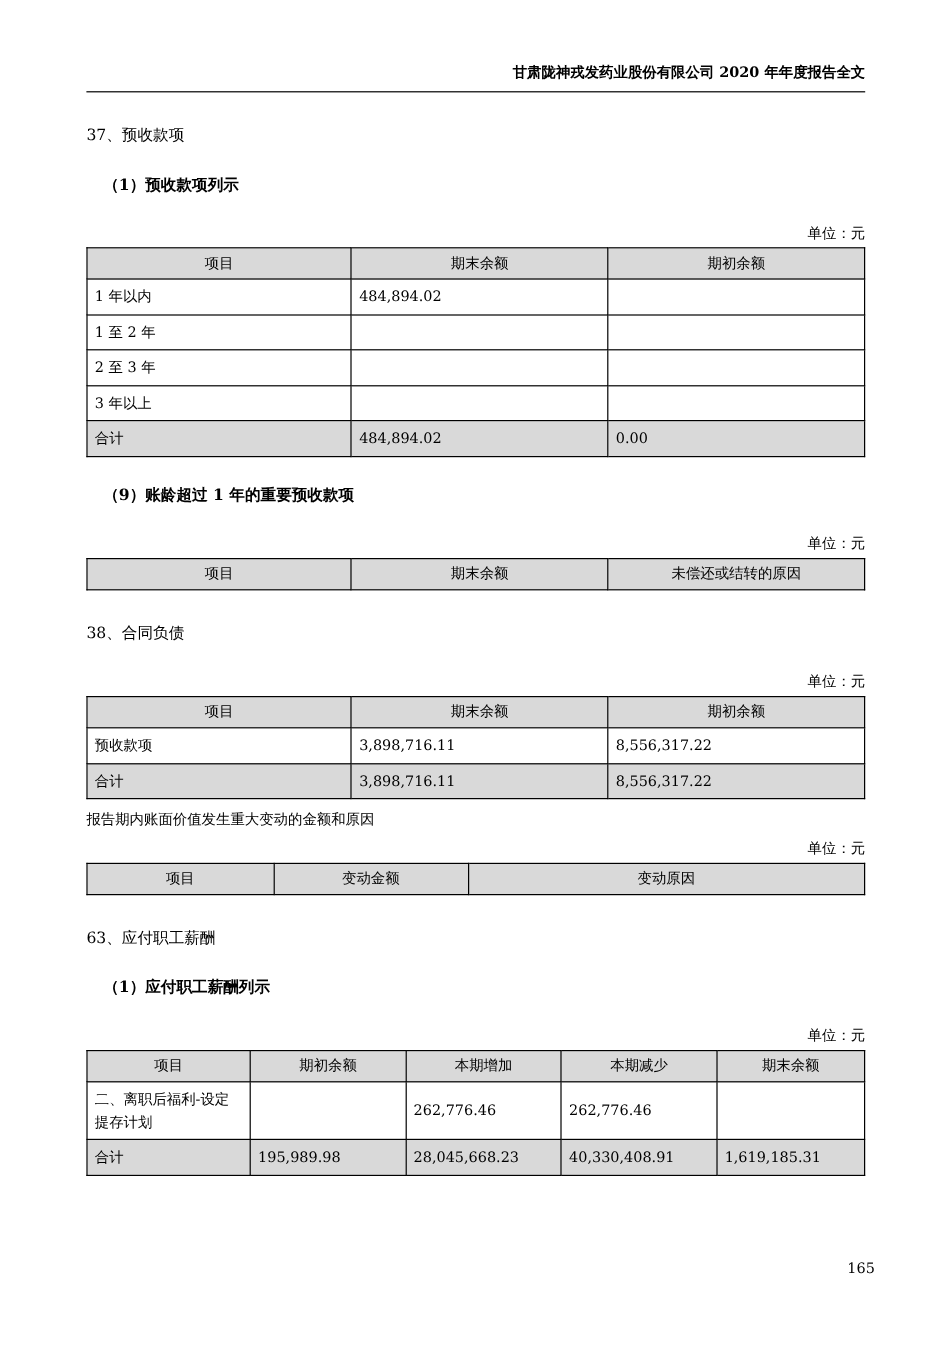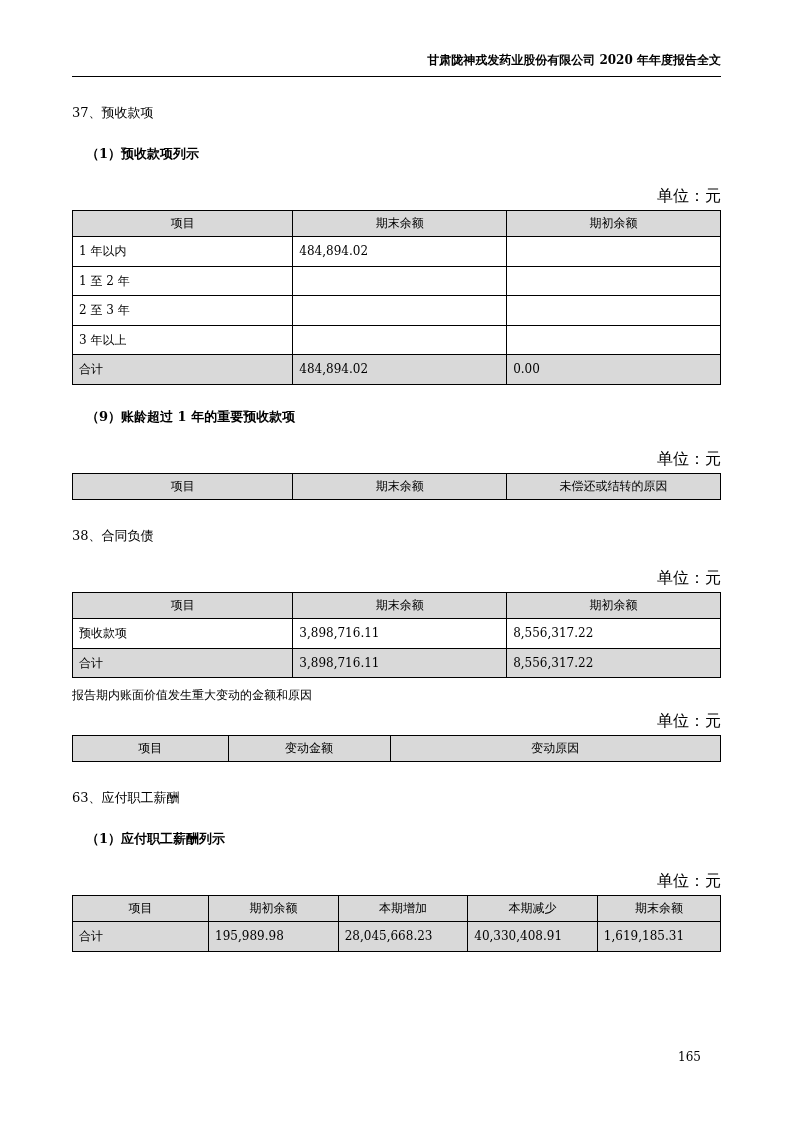--- a/index.html
+++ b/index.html
@@ -29,21 +29,21 @@
     margin-top: 27px;
   }
   .sub-heading {
     font-size: 13px;
     font-weight: bold;
     margin-top: 23px;
     padding-left: 14px;
   }
   .unit-label {
     text-align: right;
-    font-size: 16px;
+    font-size: 12px;
     margin-top: 23px;
     margin-bottom: 3px;
   }
   .unit-label.tight { margin-top: 7px; }
   .note-line {
     font-size: 12px;
     margin-top: 9px;
   }
   table.fin {
     width: 100%;
@@ -68,21 +68,21 @@
     word-wrap: break-word;
     line-height: 1.55;
     margin-left: 24px;
   }
   table.fin td.c-left { text-align: left; }
   table.fin td.c-right { text-align: left; }
   table.fin tr.total td { background: #d9d9d9; }
   .page-number {
     position: absolute;
     bottom: 58px;
-    right: 92px;
+    right: 64px;
     font-size: 12px;
   }
 </style>
 </head>
 <body>
 
 <div class="page">
 
   <div class="doc-header">
     <span>甘肃陇神戎发药业股份有限公司 2020 年年度报告全文</span>
@@ -224,20 +224,27 @@
       <thead>
         <tr>
           <th>项目</th>
           <th>期初余额</th>
           <th>本期增加</th>
           <th>本期减少</th>
           <th>期末余额</th>
         </tr>
       </thead>
       <tbody>
+        <tr>
+          <td class="c-left">二、离职后福利-设定提存计划</td>
+          <td class="c-right"></td>
+          <td class="c-right">262,776.46</td>
+          <td class="c-right">262,776.46</td>
+          <td class="c-right"></td>
+        </tr>
         <tr class="total">
           <td class="c-left">合计</td>
           <td class="c-right">195,989.98</td>
           <td class="c-right">28,045,668.23</td>
           <td class="c-right">40,330,408.91</td>
           <td class="c-right">1,619,185.31</td>
         </tr>
       </tbody>
     </table>
 

